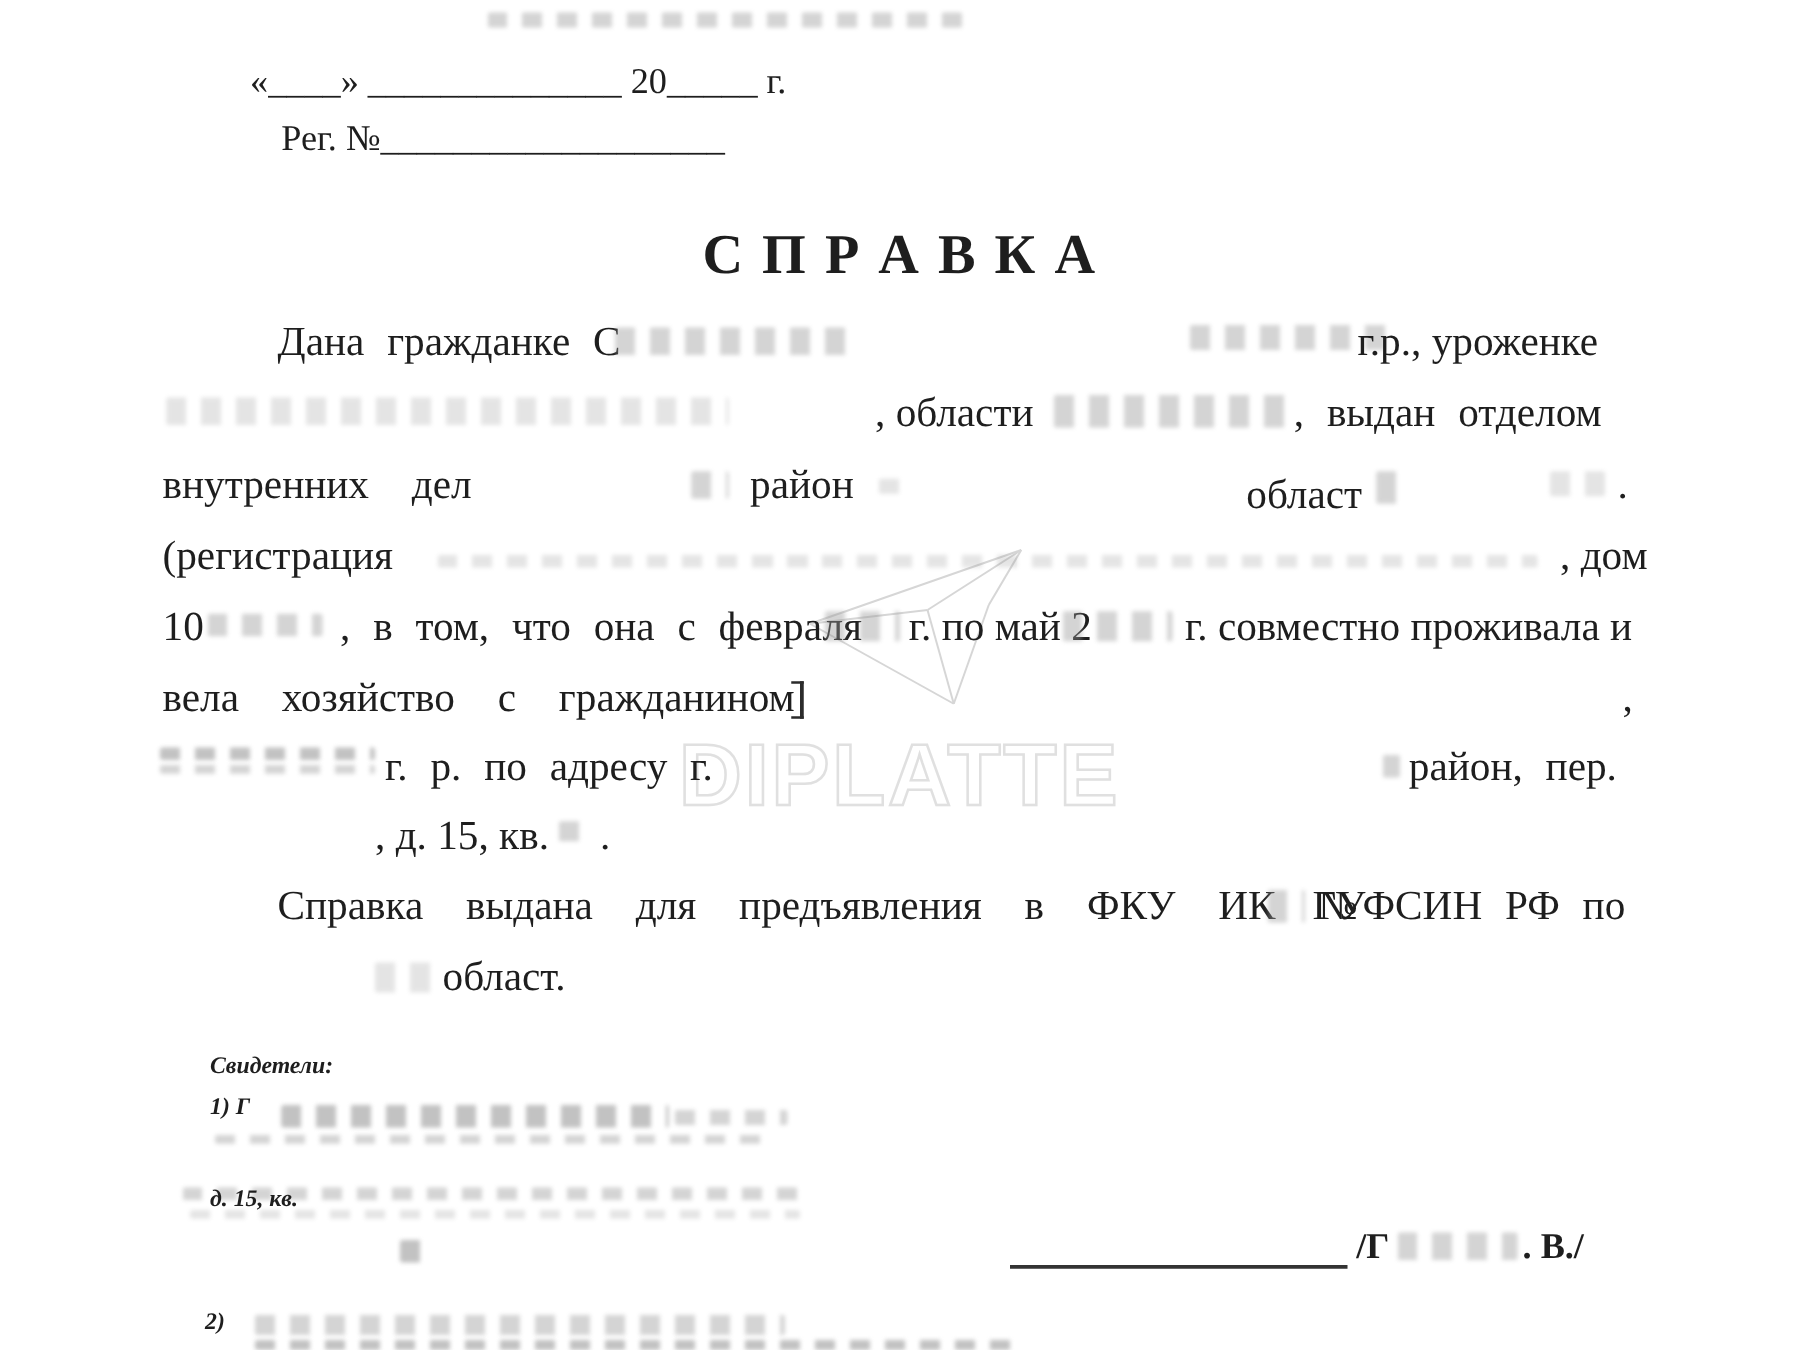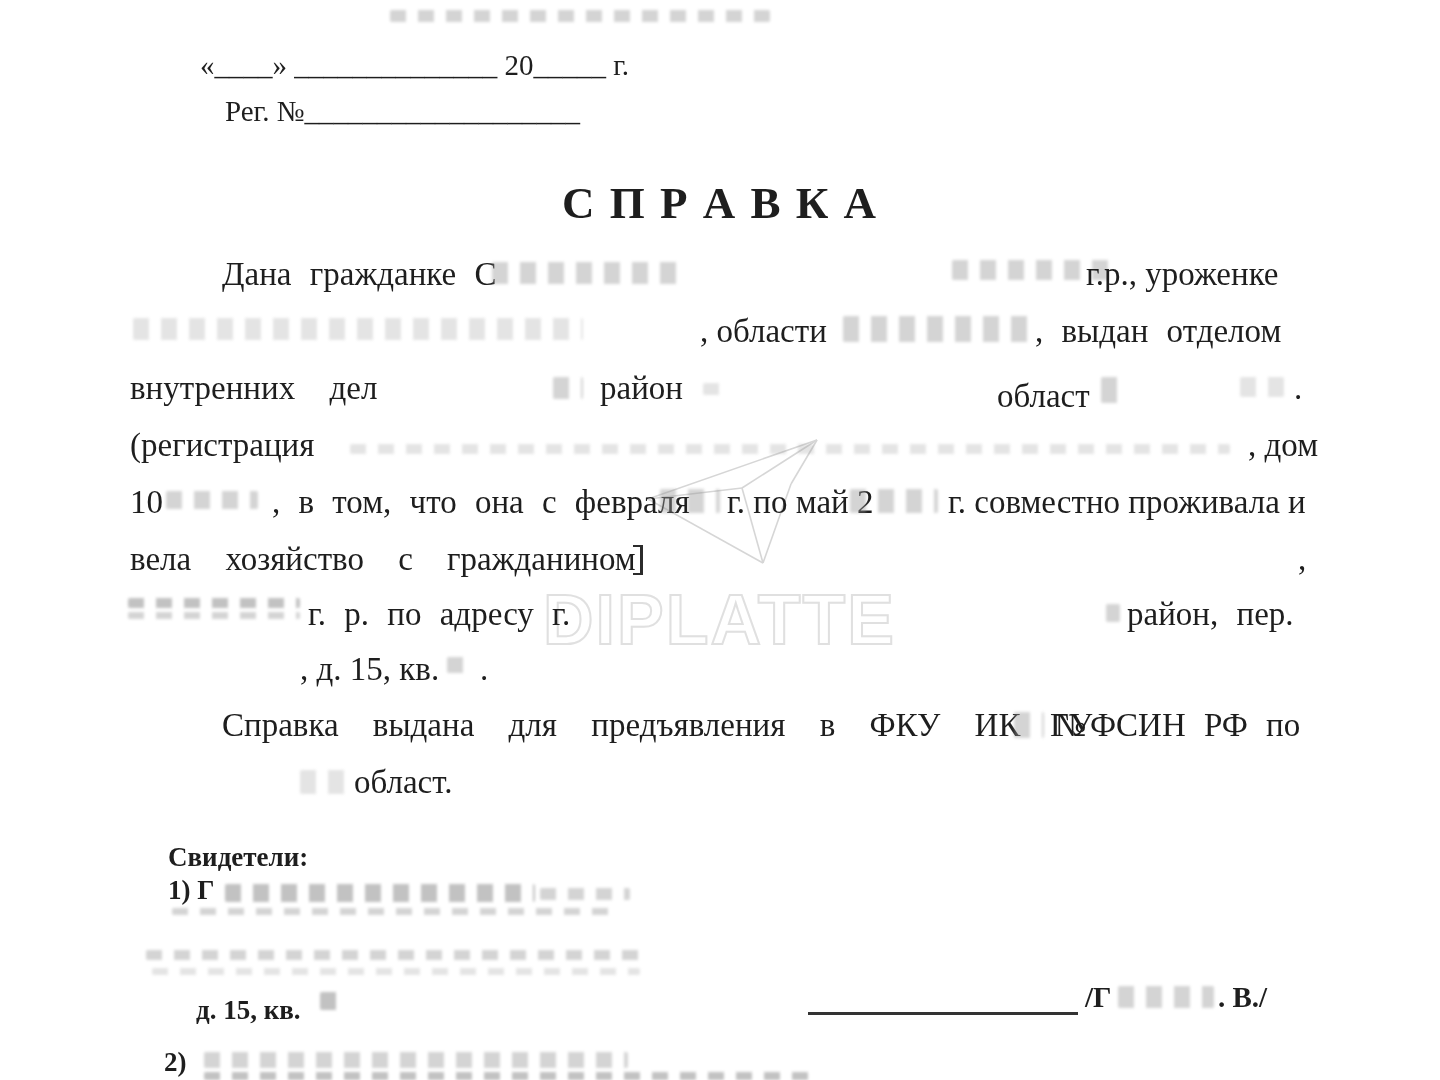--- a/index.html
+++ b/index.html
@@ -3,21 +3,21 @@
 <meta charset="utf-8">
 <style>
   html,body{margin:0;padding:0;background:#ffffff;}
   .page{
     position:relative;width:1440px;height:1080px;background:#ffffff;overflow:hidden;
     font-family:"Liberation Serif","DejaVu Serif",serif;color:#1e1e1e;
   }
   .frag{position:absolute;white-space:pre;font-size:33px;line-height:1.05;}
   .small{font-size:29px;}
   .title{font-size:45px;font-weight:bold;letter-spacing:2px;left:0;width:100%;text-align:center;}
-  .wit{font-size:27px;font-weight:bold;}
+  .wit{font-size:19px;font-weight:bold;font-style:italic;}
   .sig{font-size:29px;font-weight:bold;}
   .ws1{word-spacing:10px;}
   .ws2{word-spacing:26px;}
   
   .redact{
     position:absolute;border-radius:2px;
     background:repeating-linear-gradient(90deg,#9a9a9a 0 16px,rgba(154,154,154,0) 16px 28px);
     filter:blur(1.8px);
   }
   .med{opacity:.6;}
@@ -111,21 +111,21 @@
   <div class="frag wit" style="left:168px;top:843px;">Свидетели:</div>
 
   <div class="frag wit" style="left:168px;top:876px;">1) Г</div>
   <div class="redact med" style="left:225px;top:884px;width:310px;height:18px;"></div>
   <div class="redact faint" style="left:540px;top:888px;width:90px;height:12px;"></div>
   <div class="redact faint" style="left:172px;top:908px;width:446px;height:7px;"></div>
 
   <div class="redact faint" style="left:146px;top:950px;width:500px;height:10px;"></div>
   <div class="redact faint2" style="left:152px;top:968px;width:488px;height:7px;"></div>
 
-  <div class="frag wit" style="left:168px;top:996px;margin-left:28px;">д. 15, кв.</div>
+  <div class="frag wit" style="left:168px;top:950px;">д. 15, кв.</div>
   <div class="redact med" style="left:320px;top:992px;width:28px;height:18px;"></div>
 
   <div class="sigline" style="left:808px;top:1012px;width:270px;"></div>
   <div class="frag sig" style="left:1085px;top:982px;">/Г</div>
   <div class="redact faint" style="left:1118px;top:986px;width:96px;height:22px;"></div>
   <div class="frag sig" style="left:1218px;top:982px;">. В./</div>
 
   <div class="frag wit" style="left:164px;top:1048px;">2)</div>
   <div class="redact faint" style="left:204px;top:1052px;width:424px;height:16px;"></div>
   <div class="redact med" style="left:204px;top:1072px;width:610px;height:8px;"></div>

